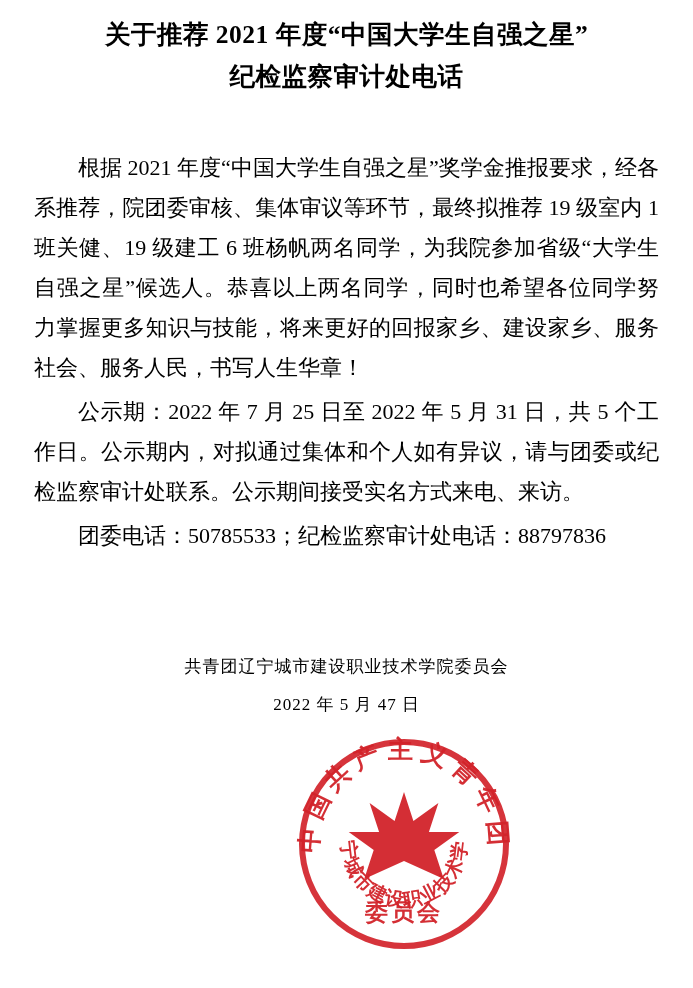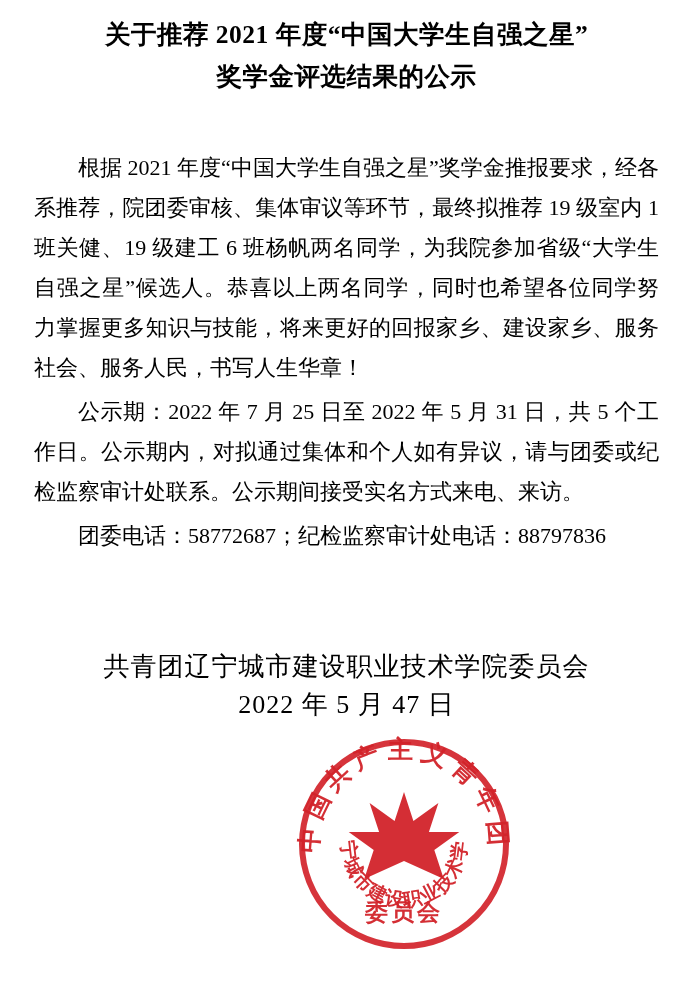--- a/index.html
+++ b/index.html
@@ -49,21 +49,21 @@
   p.para.spaced {
     margin-top: 4px;
   }
   .signature {
     margin-top: 92px;
     text-align: center;
     position: relative;
     z-index: 3;
   }
   .sig-line {
-    font-size: 26px;
+    font-size: 17px;
     line-height: 38px;
     letter-spacing: 1px;
     white-space: nowrap;
   }
   .sig-org {
     padding-left: 0px;
   }
   .sig-date {
     padding-left: 0px;
   }
@@ -79,27 +79,27 @@
   }
   .seal svg { display: block; }
 </style>
 </head>
 <body>
 
 <div class="page">
 
   <div class="doc-title">
     <span class="line">关于推荐 2021 年度“中国大学生自强之星”</span>
-    <span class="line">奖学金评选结果的公示</span>
+    <span class="line">纪检监察审计处电话</span>
   </div>
 
   <div class="body-block">
     <p class="para">根据 2021 年度“中国大学生自强之星”奖学金推报要求，经各系推荐，院团委审核、集体审议等环节，最终拟推荐 19 级室内 1 班关健、19 级建工 6 班杨帆两名同学，为我院参加省级“大学生自强之星”候选人。恭喜以上两名同学，同时也希望各位同学努力掌握更多知识与技能，将来更好的回报家乡、建设家乡、服务社会、服务人民，书写人生华章！</p>
     <p class="para spaced">公示期：2022 年 7 月 25 日至 2022 年 5 月 31 日，共 5 个工作日。公示期内，对拟通过集体和个人如有异议，请与团委或纪检监察审计处联系。公示期间接受实名方式来电、来访。</p>
-    <p class="para spaced">团委电话：58772687；纪检监察审计处电话：88797836</p>
+    <p class="para spaced">团委电话：50785533；纪检监察审计处电话：88797836</p>
   </div>
 
   <div class="signature">
     <div class="sig-line sig-org">共青团辽宁城市建设职业技术学院委员会</div>
     <div class="sig-line sig-date">2022 年 5 月 47 日</div>
   </div>
 
   <div class="seal">
     <svg width="216" height="216" viewBox="0 0 216 216" xmlns="http://www.w3.org/2000/svg">
       <defs>

